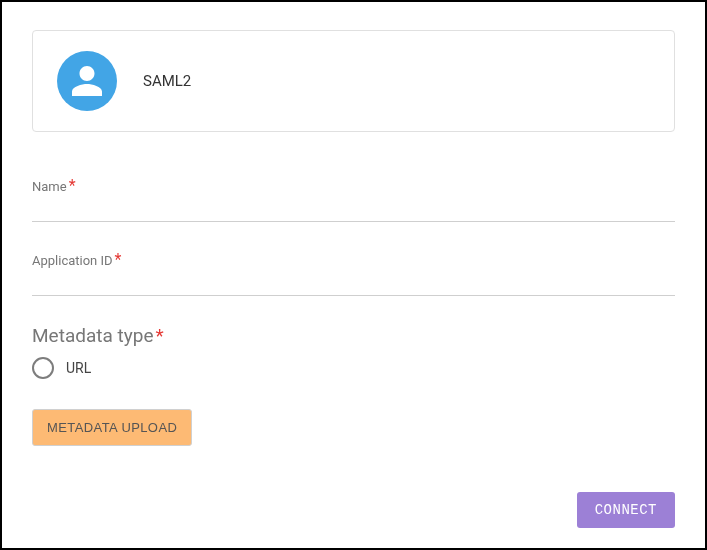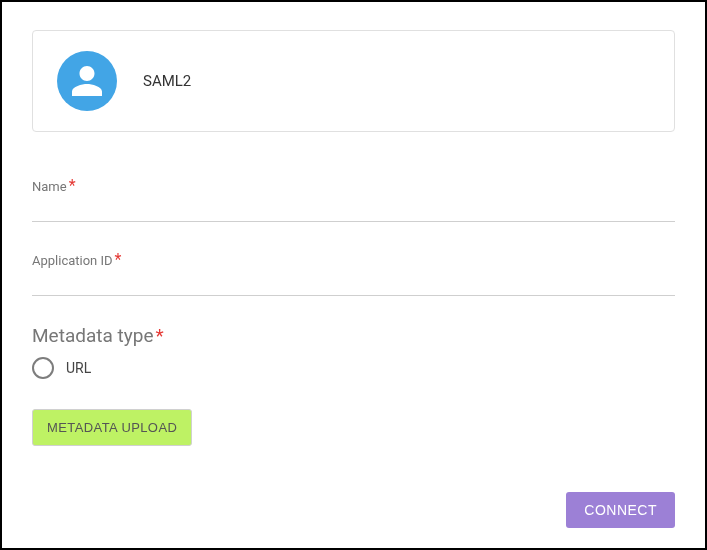--- a/index.html
+++ b/index.html
@@ -109,21 +109,21 @@
     }
     .radio-label {
       font-size: 14px;
       color: #444444;
     }
     .metadata-group {
       margin-bottom: 30px;
     }
     .upload-btn {
       border: 1px solid #d0d0d0;
-      background: #bef264;
+      background: #fdba74;
       color: #555555;
       font-size: 13px;
       letter-spacing: 0.4px;
       padding: 10px 14px;
       border-radius: 3px;
       cursor: pointer;
       text-transform: uppercase;
     }
     .footer {
       position: absolute;
@@ -133,20 +133,21 @@
     .connect-btn {
       background: #9c80d6;
       color: #ffffff;
       border: none;
       font-size: 14px;
       letter-spacing: 0.5px;
       padding: 10px 18px;
       border-radius: 3px;
       cursor: pointer;
       text-transform: uppercase;
+      font-family: Liberation Mono, monospace;
     }
   </style>
 </head>
 <body>
 
 
 
 
 <div class="header-card">
   <div class="avatar-circle">

